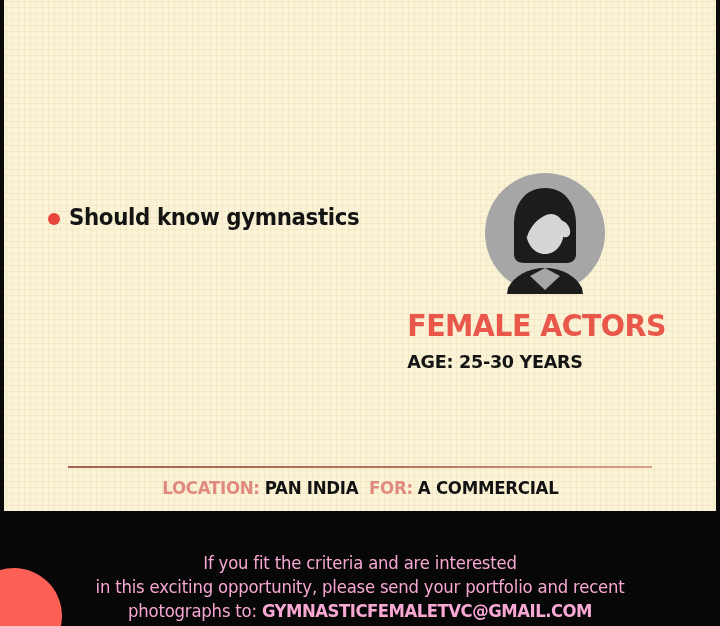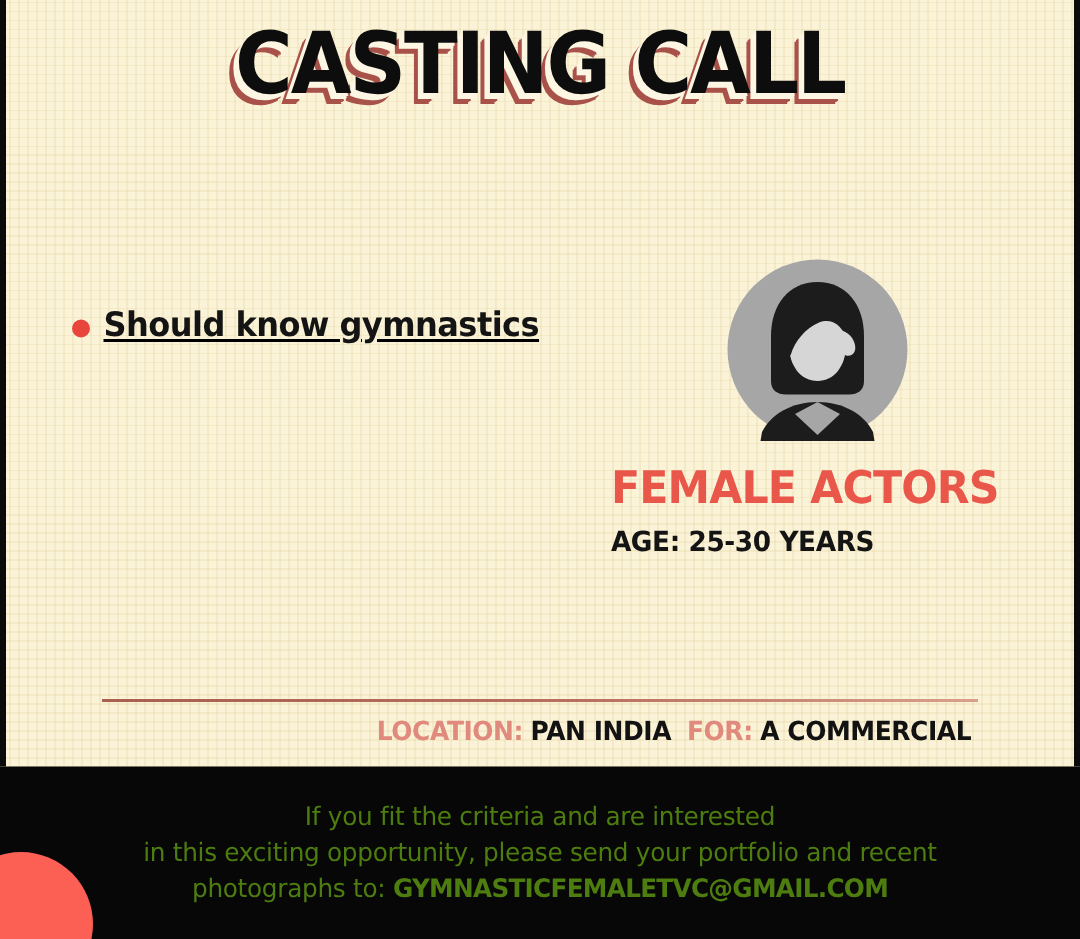--- a/index.html
+++ b/index.html
@@ -58,21 +58,20 @@
       -6px  6px 0 #a8524a,
       -7px  7px 0 #a8524a;
   }
 
   
   #requirements {
     position: absolute;
     left: 48px;
     top: 204px;
     width: 360px;
-    text-decoration: underline;
   }
   .req-row {
     display: flex;
     align-items: flex-start;
     margin-bottom: 22px;
   }
   .req-dot {
     flex: 0 0 auto;
     width: 12px;
     height: 12px;
@@ -133,21 +132,21 @@
     width: 584px;
     height: 2px;
     background: linear-gradient(90deg, #a8604f 0%, #b9705c 55%, #d8a08c 100%);
   }
   #meta-row {
     position: absolute;
     left: 68px;
     top: 478px;
     width: 584px;
     display: flex;
-    justify-content: flex-end;
+    justify-content: center;
     align-items: baseline;
   }
   .meta-cell {
     font-family: "DejaVu Sans", sans-serif;
     font-size: 17.5px;
     letter-spacing: -0.3px;
     white-space: nowrap;
     transform: scaleX(0.95);
   }
   .meta-cell.left  { transform-origin: left baseline; }
@@ -175,45 +174,42 @@
     position: absolute;
     left: -34px;
     bottom: -38px;
     width: 96px;
     height: 96px;
     border-radius: 50%;
     background: #fc6055;
   }
   #footer-text {
     position: relative;
-    padding-top: 22px;
+    padding-top: 40px;
     text-align: center;
     font-family: "DejaVu Sans", sans-serif;
     font-size: 17px;
     line-height: 1.42;
     letter-spacing: -0.2px;
-    color: #4d7c0f;
+    color: #f9a8d4;
   }
   #footer-text .line { display: block; transform: scaleX(0.97); }
   .mail {
     font-weight: bold;
     letter-spacing: -0.5px;
   }
 </style>
 </head>
 <body>
 
 <div id="poster">
 
   <div class="edge-rail left"></div>
   <div class="edge-rail right"></div>
 
-  <div id="headline-wrap">
-    <div id="headline">CASTING CALL</div>
-  </div>
 
   <div id="requirements">
 
     <div class="req-row">
       <span class="req-dot"></span>
       <span class="req-text">Should know gymnastics</span>
     </div>
 
 
   </div>

